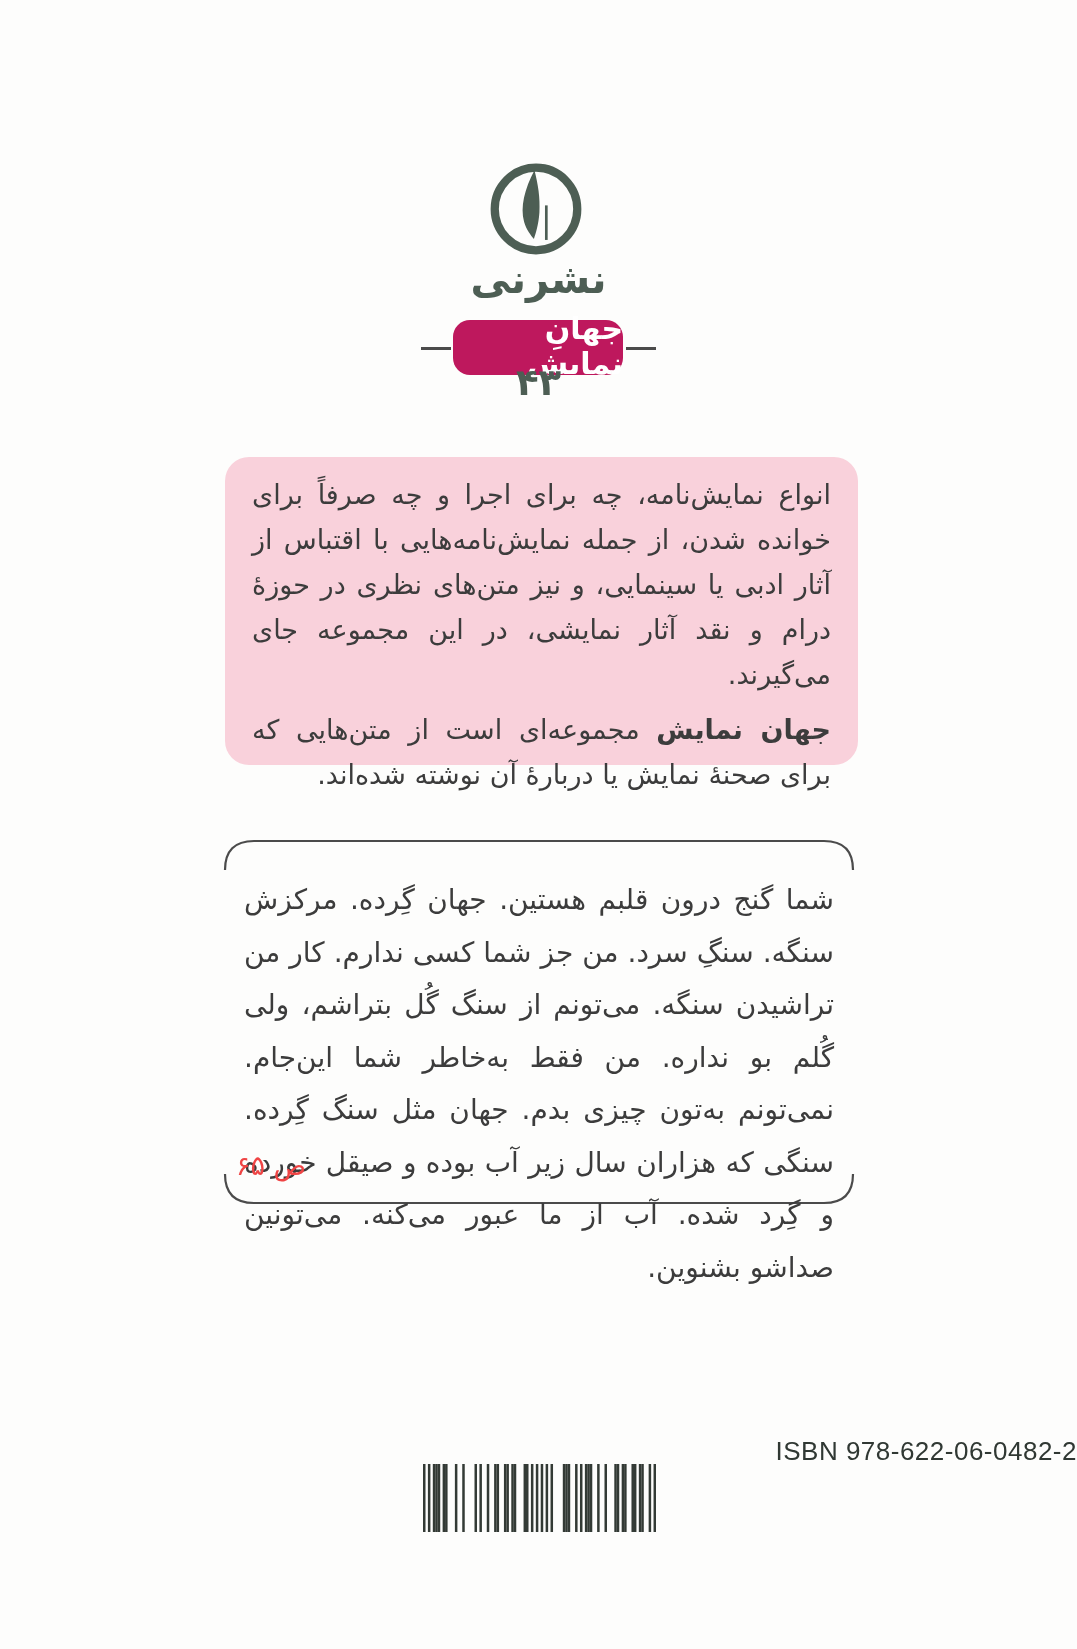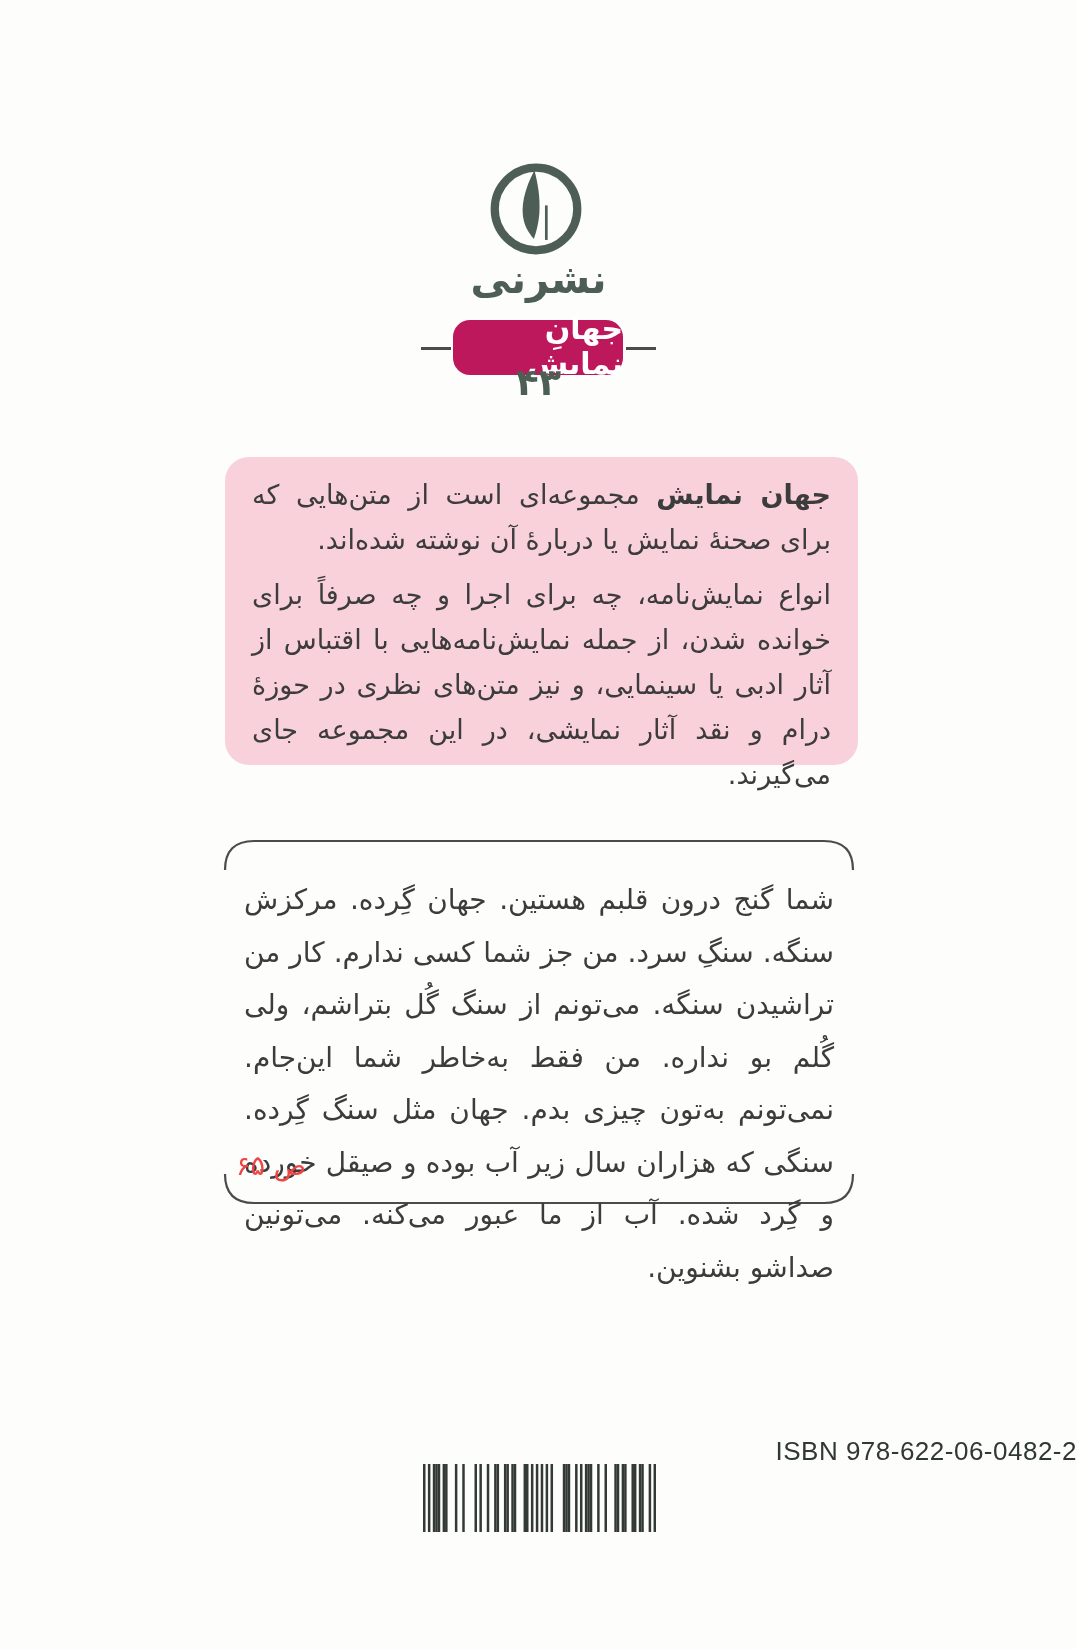--- a/index.html
+++ b/index.html
@@ -103,22 +103,22 @@
 
   <div class="series-row">
     <div class="series-dash left"></div>
     <div class="series-pill" dir="rtl">جهانِ نمایش</div>
     <div class="series-dash right"></div>
   </div>
 
   <div class="series-number" dir="rtl">۴۳</div>
 
   <section class="series-description">
+    <p>انواع نمایش‌نامه، چه برای اجرا و چه صرفاً برای خوانده شدن، از جمله نمایش‌نامه‌هایی با اقتباس از آثار ادبی یا سینمایی، و نیز متن‌های نظری در حوزهٔ درام و نقد آثار نمایشی، در این مجموعه جای می‌گیرند.</p>
     <p><span class="lead">جهان نمایش</span><span> مجموعه‌ای است از متن‌هایی که برای صحنهٔ نمایش یا دربارهٔ آن نوشته شده‌اند.</span></p>
-    <p>انواع نمایش‌نامه، چه برای اجرا و چه صرفاً برای خوانده شدن، از جمله نمایش‌نامه‌هایی با اقتباس از آثار ادبی یا سینمایی، و نیز متن‌های نظری در حوزهٔ درام و نقد آثار نمایشی، در این مجموعه جای می‌گیرند.</p>
   </section>
 
   <section class="excerpt-box">
     <svg class="excerpt-border" viewBox="0 0 634 368" xmlns="http://www.w3.org/2000/svg">
       <path d="M3 32 Q3 3 32 3 L602 3 Q631 3 631 32" fill="none" stroke="#4b4b4b" stroke-width="2.2"></path>
       <path d="M3 336 Q3 365 32 365 L602 365 Q631 365 631 336" fill="none" stroke="#4b4b4b" stroke-width="2.2"></path>
     </svg>
     <p class="excerpt-text">شما گنج درون قلبم هستین. جهان گِرده. مرکزش سنگه. سنگِ سرد. من جز شما کسی ندارم. کار من تراشیدن سنگه. می‌تونم از سنگ گُل بتراشم، ولی گُلم بو نداره. من فقط به‌خاطر شما این‌جام. نمی‌تونم به‌تون چیزی بدم. جهان مثل سنگ گِرده. سنگی که هزاران سال زیر آب بوده و صیقل خورده و گِرد شده. آب از ما عبور می‌کنه. می‌تونین صداشو بشنوین.</p>
     <div class="page-ref">ص ۶۵</div>
   </section>

